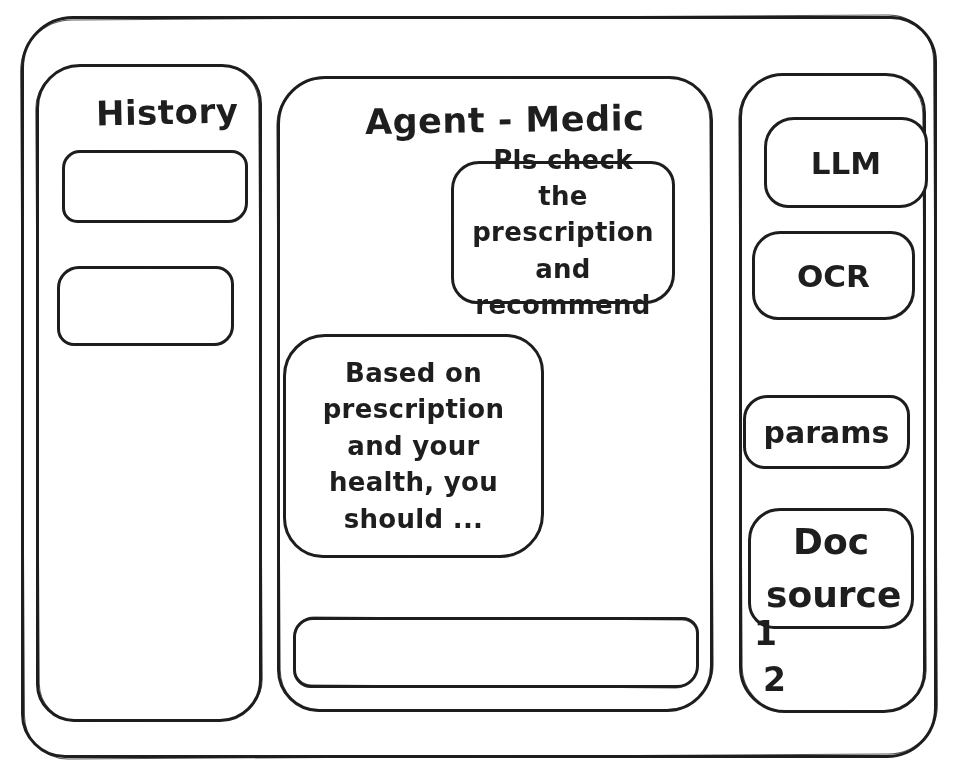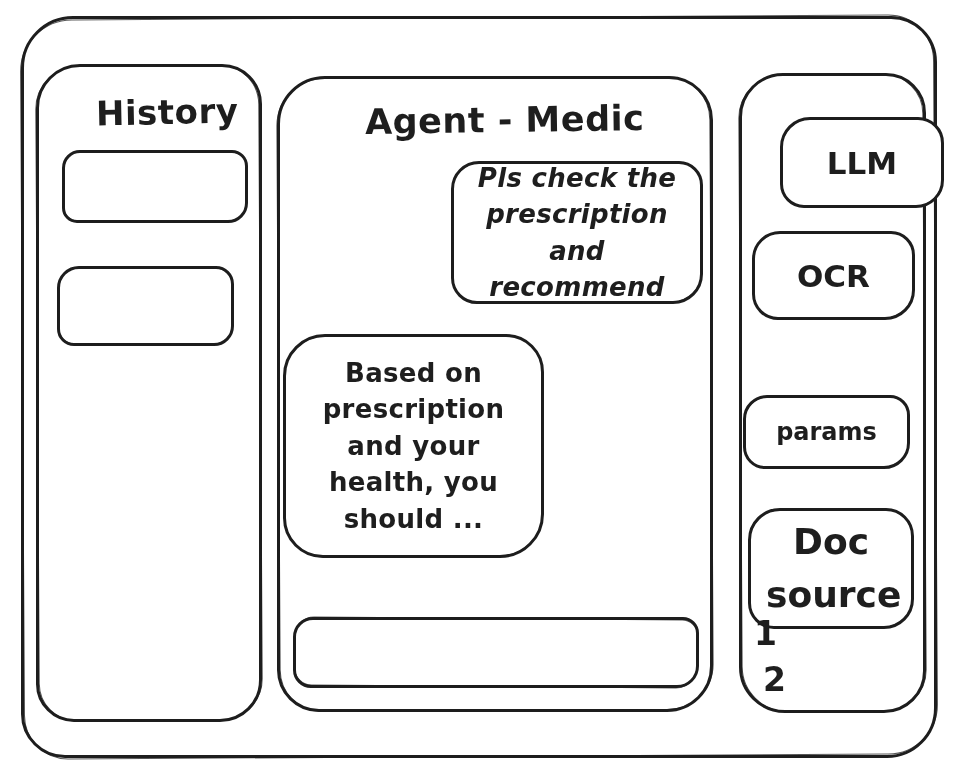--- a/index.html
+++ b/index.html
@@ -62,29 +62,29 @@
 
   
   #history-panel{left:36px;top:64px;width:226px;height:658px;border-radius:44px 40px 42px 38px;}
   #history-title{left:96px;top:92px;font-size:34px;transform:rotate(-1.2deg);}
   #history-item-1{left:62px;top:150px;width:186px;height:73px;border-radius:18px 16px 20px 15px;}
   #history-item-2{left:57px;top:266px;width:177px;height:80px;border-radius:22px 18px 20px 17px;}
 
   
   #chat-panel{left:277px;top:76px;width:436px;height:636px;border-radius:48px 44px 46px 42px;}
   #chat-title{left:365px;top:100px;font-size:35px;transform:rotate(-0.8deg);}
-  #user-bubble{left:451px;top:161px;width:252px;height:143px;border-radius:28px 24px 30px 26px;padding:22px 14px;font-style:italic;}
+  #user-bubble{left:451px;top:161px;width:224px;height:143px;border-radius:28px 24px 30px 26px;padding:22px 14px;}
   #assistant-bubble{left:283px;top:334px;width:261px;height:224px;border-radius:42px 38px 44px 40px;padding:6px 22px;}
   #chat-input{left:293px;top:617px;width:406px;height:71px;border-radius:20px 16px 22px 18px;cursor:text;}
 
   
   #tools-panel{left:739px;top:73px;width:187px;height:640px;border-radius:44px 40px 42px 46px;}
-  #btn-llm{left:780px;top:117px;width:164px;height:91px;border-radius:30px 26px 28px 24px;}
+  #btn-llm{left:764px;top:117px;width:164px;height:91px;border-radius:30px 26px 28px 24px;}
   #btn-ocr{left:752px;top:231px;width:163px;height:89px;border-radius:28px 24px 30px 26px;align-items:center;}
-  #btn-params{left:743px;top:395px;width:167px;height:74px;border-radius:24px 20px 26px 22px;font-size:24px;}
+  #btn-params{left:743px;top:395px;width:167px;height:74px;border-radius:24px 20px 26px 22px;font-size:30px;}
   #btn-doc-source{left:748px;top:508px;width:166px;height:121px;border-radius:32px 28px 30px 26px;font-size:36px;line-height:1.45;}
   #btn-doc-source span{white-space:normal;width:130px;}
   #doc-item-1{left:754px;top:614px;font-size:33px;}
   #doc-item-2{left:763px;top:660px;font-size:33px;}
 </style>
 </head>
 <body>
 
 <div id="canvas">
 

